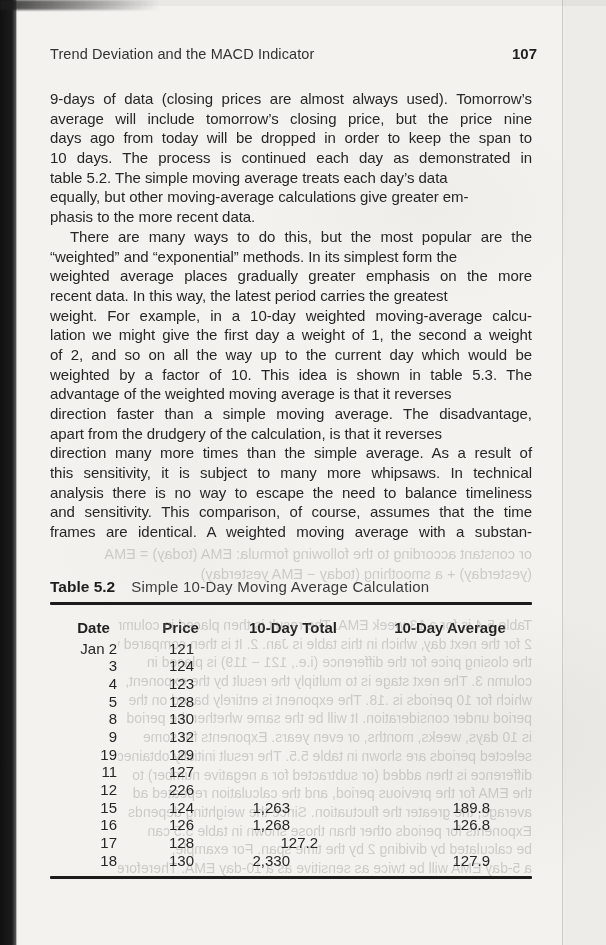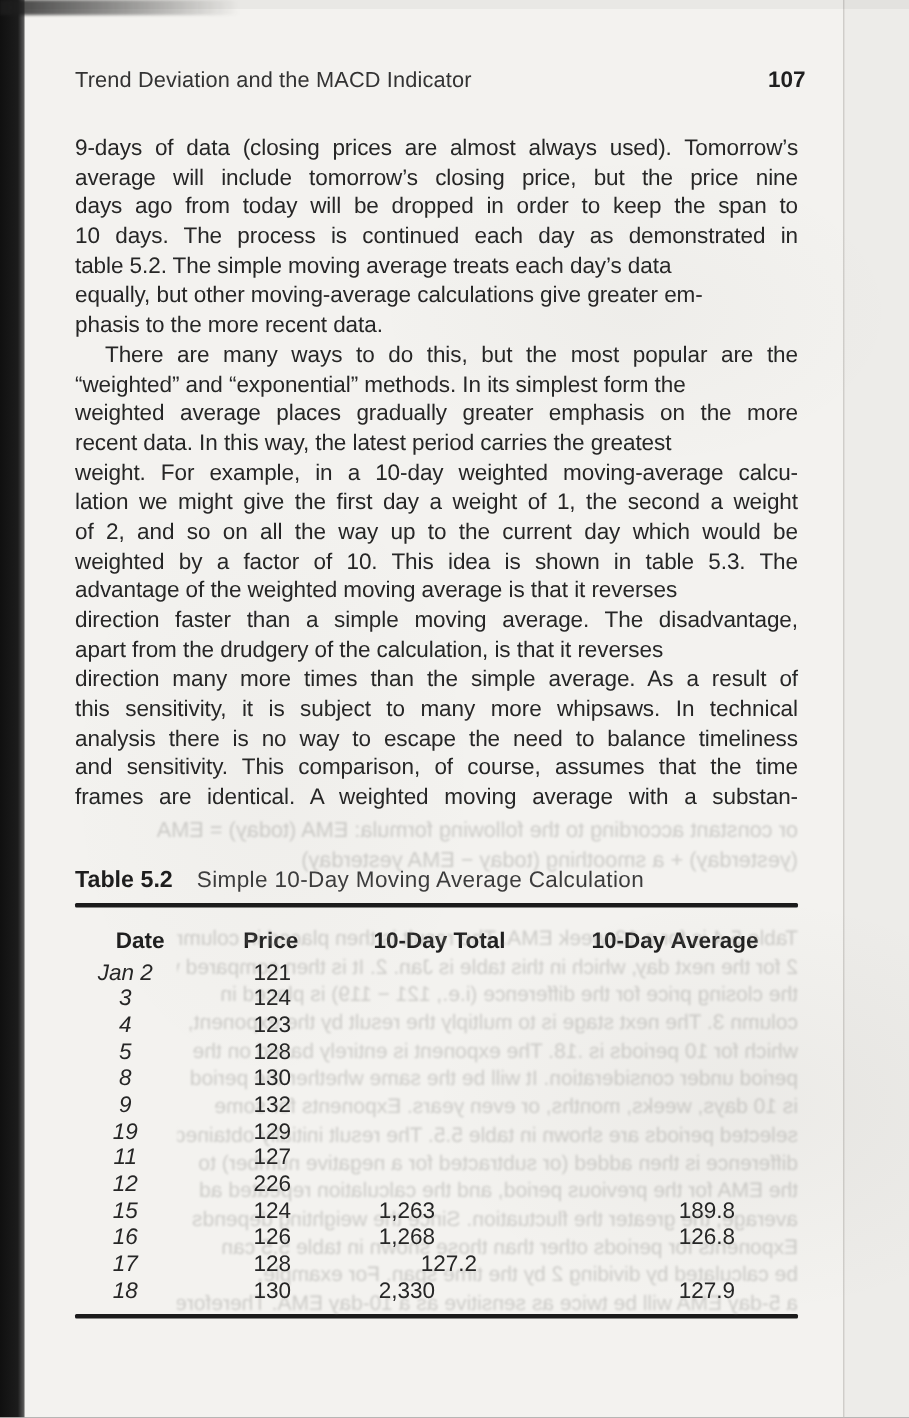--- a/index.html
+++ b/index.html
@@ -42,21 +42,21 @@
   .rule-top{margin-top:4px;}
   .rule-bottom{margin-top:7px;}
   .tbl-head{display:grid;grid-template-columns:75px 85px 150px 172px;
     margin-top:14px;height:19px;font-weight:bold;color:#1f1f1f;}
   .h-date{text-align:center;padding-left:12px;}
   .h-price{text-align:center;padding-left:26px;}
   .h-total{text-align:center;padding-left:16px;}
   .h-average{text-align:center;padding-left:8px;}
   .tbl-rows{margin-top:2px;position:relative;z-index:2;}
   .trow{display:grid;grid-template-columns:75px 85px 150px 172px;height:17.7px;line-height:17.7px;}
-  .c-date{text-align:center;padding-right:8px;font-style:italic;}
+  .c-date{text-align:right;padding-right:8px;}
   .c-price{text-align:right;padding-right:16px;}
   .c-total{text-align:right;padding-right:70px;}
   .c-average{text-align:right;padding-right:42px;}
   
   .ghost{position:absolute;overflow:hidden;transform:scaleX(-1);
     color:#8e8d89;opacity:.38;filter:blur(.7px);pointer-events:none;z-index:1;}
   .ghost-a{left:55px;top:544px;width:477px;height:42px;font-size:14.5px;}
   .ghost-b{left:118px;top:616px;width:414px;height:262px;font-size:14px;}
   .ghost .gline{white-space:nowrap;}
   .ghost-a .gline{height:20px;line-height:20px;}

